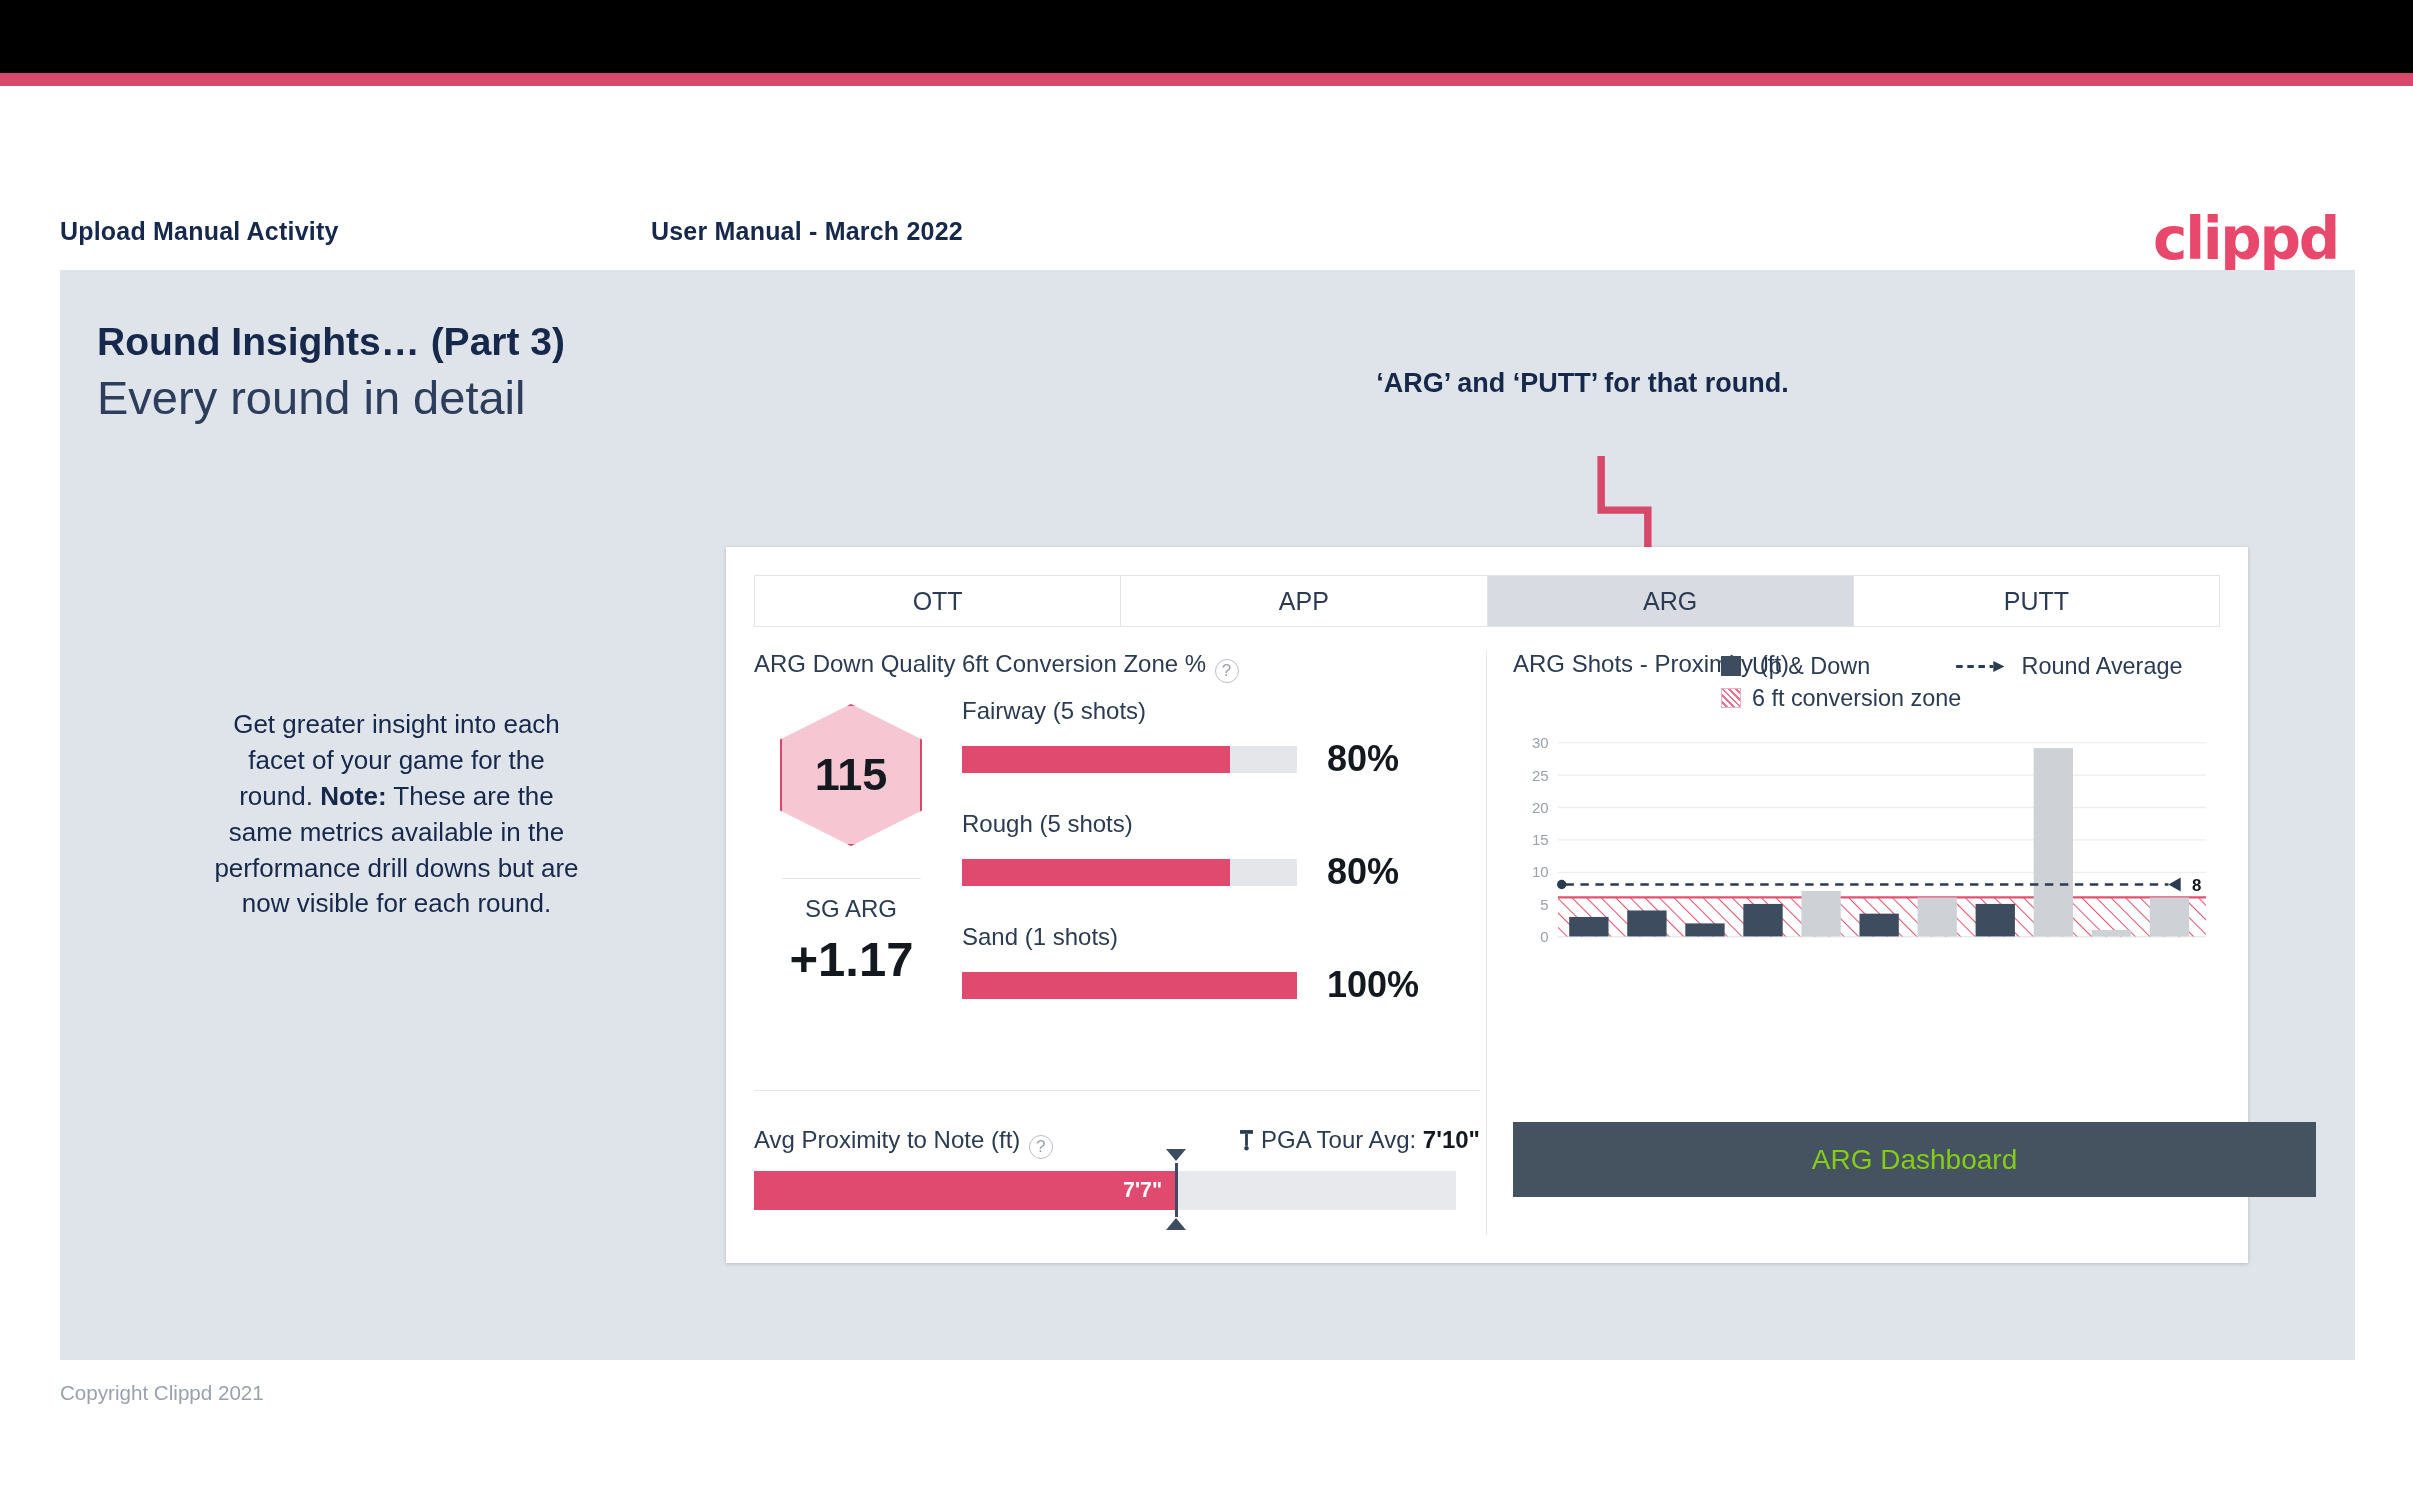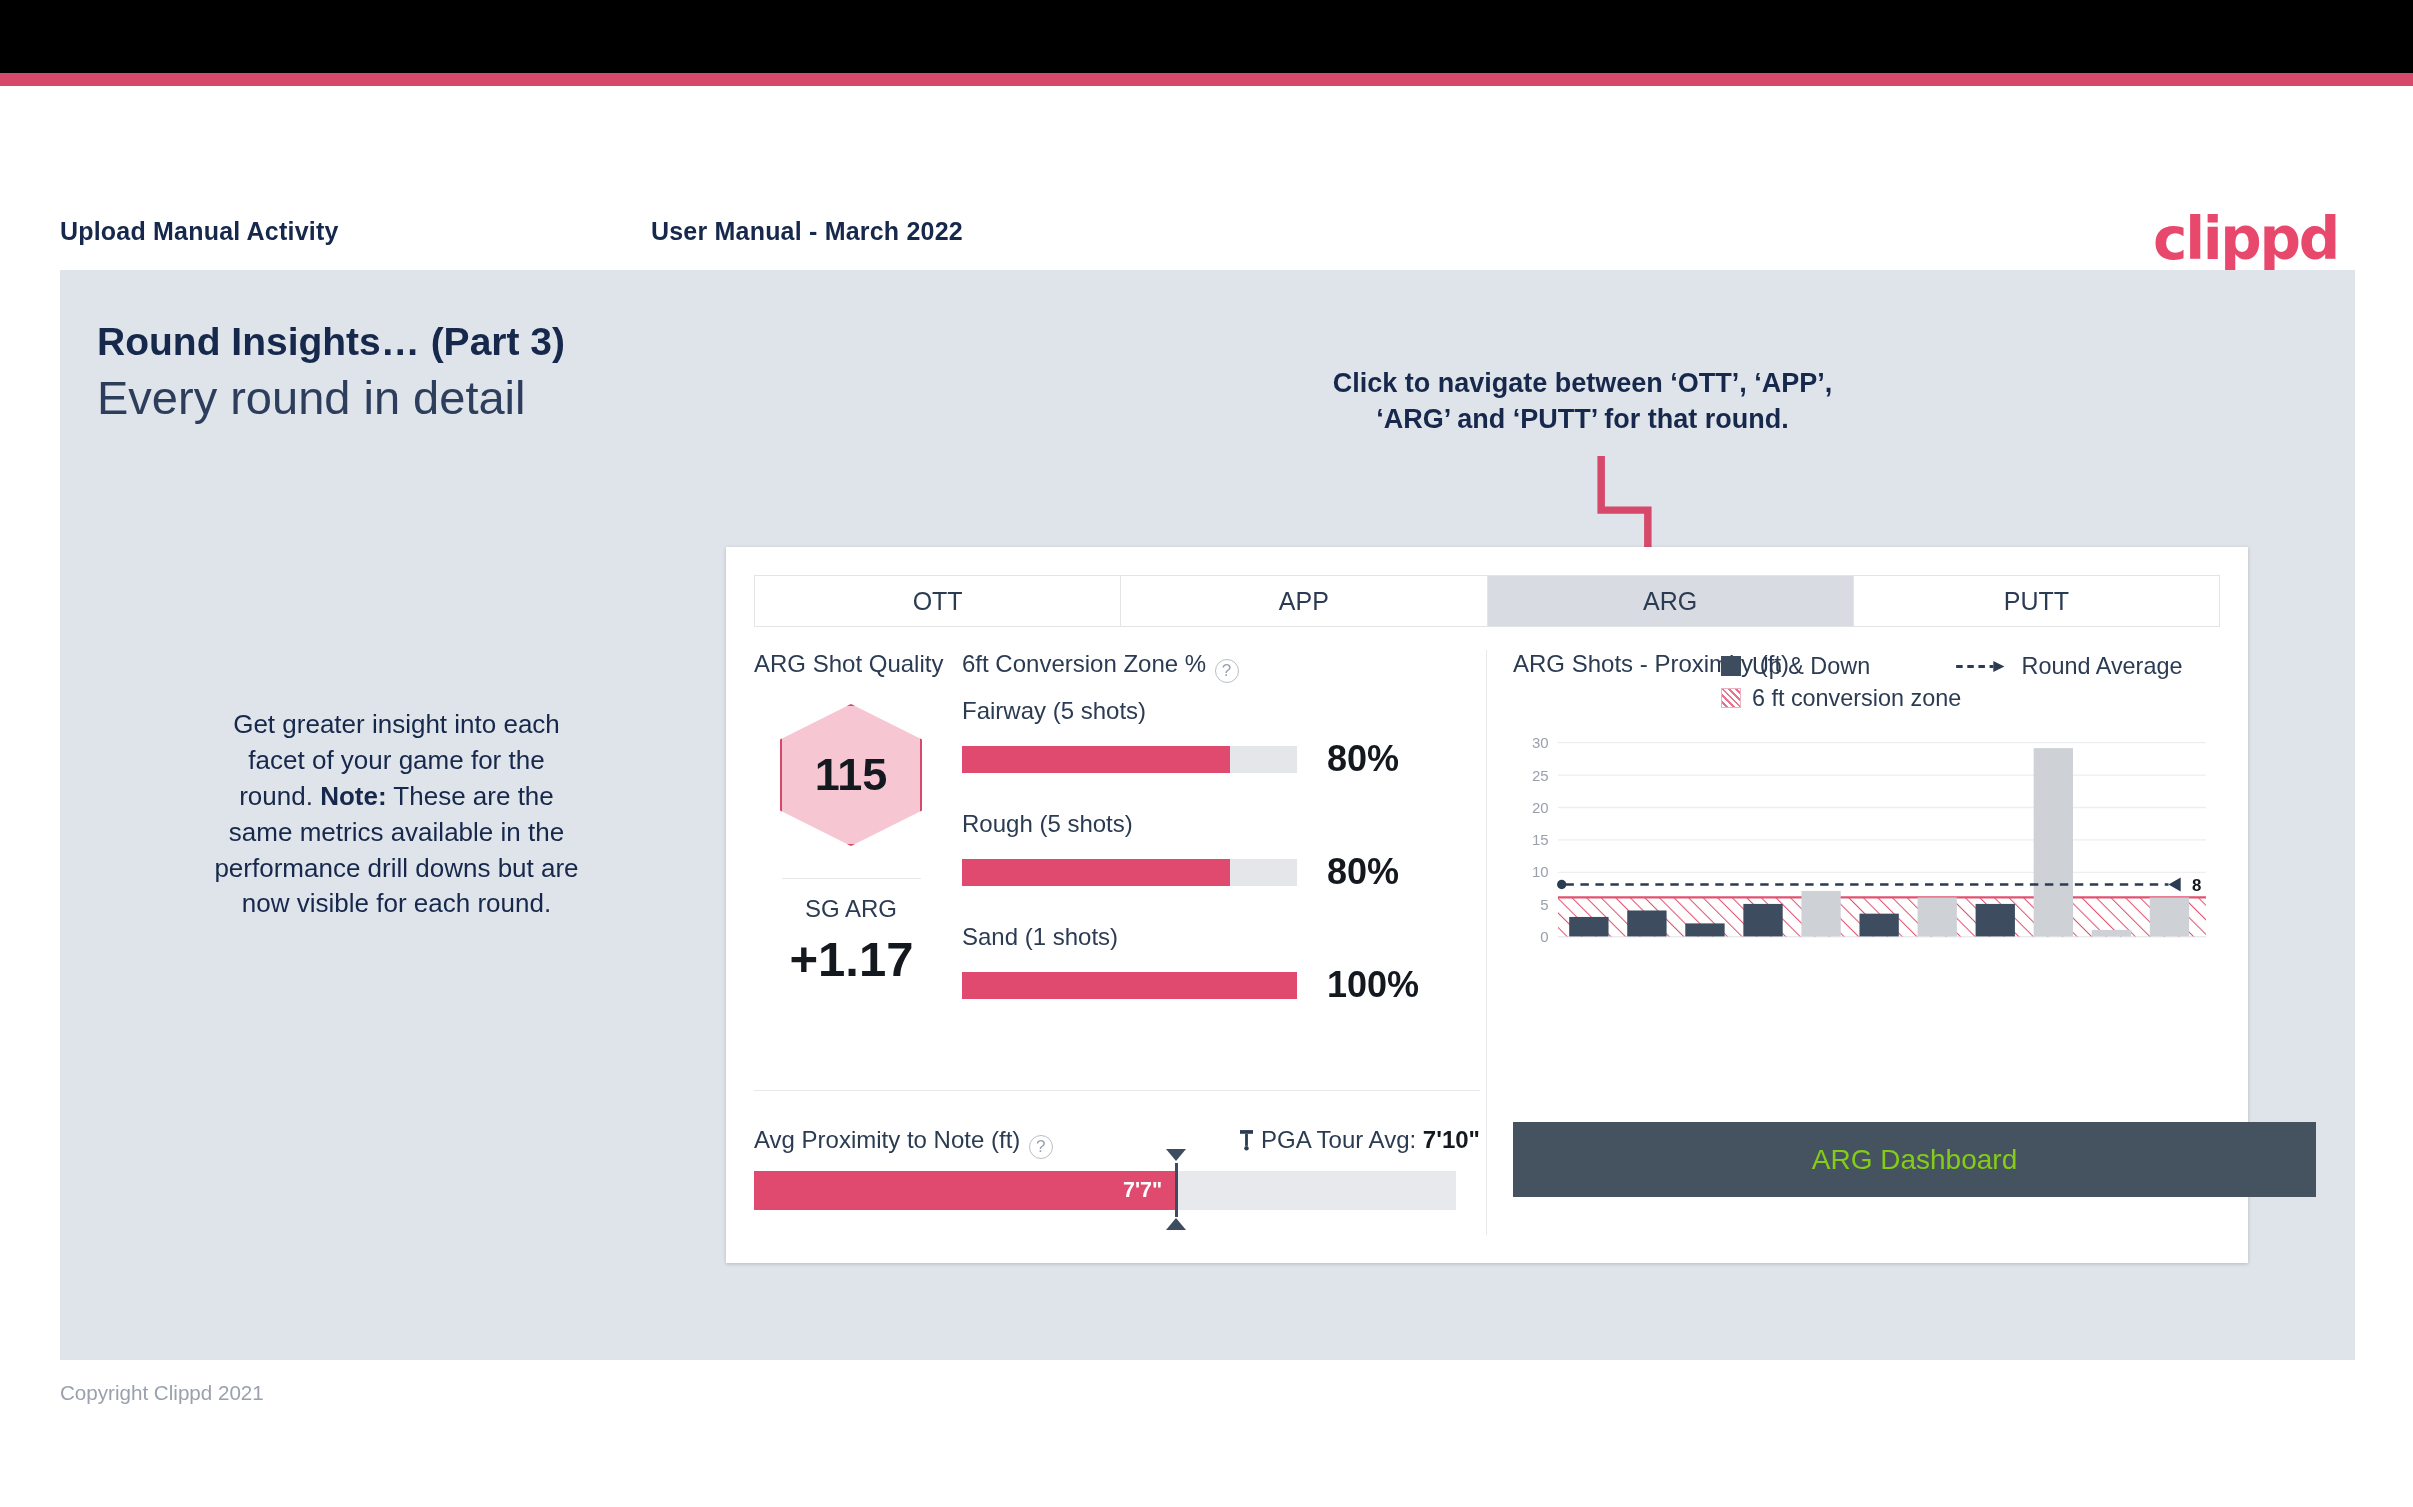--- a/index.html
+++ b/index.html
@@ -128,21 +128,20 @@
     <div class="logo">clippd</div>
     <div class="hdr-rule"></div>
   </div>
 
   <div class="body-panel"></div>
 
   <div class="title-main">Round Insights… (Part 3)</div>
   <div class="title-sub">Every round in detail</div>
 
   <div class="callout">
-    <div>Click to navigate between ‘OTT’, ‘APP’,</div>
     <div>‘ARG’ and ‘PUTT’ for that round.</div>
   </div>
 
   <svg class="arrow-svg" viewBox="0 0 170 135">
     <path d="M30 0 L30 58 L80 58 L80 112" stroke="#d6496a" stroke-width="8" fill="none"></path>
     <path d="M80 132 L66 104 L94 104 Z" fill="#d6496a"></path>
   </svg>
 
   <div class="left-note">
     <span>Get greater insight into each facet of your game for the round. </span><b>Note:</b><span> These are the same metrics available in the performance drill downs but are now visible for each round.</span>
@@ -154,21 +153,21 @@
 
     <div class="tabs">
       <div class="tab">OTT</div>
       <div class="tab">APP</div>
       <div class="tab active">ARG</div>
       <div class="tab">PUTT</div>
     </div>
 
     <div class="panel-left">
 
-      <div class="lbl-shotq">ARG Shot Quality</div>
+      <div class="lbl-shotq">ARG Down Quality</div>
 
       <div class="lbl-conv">
         <span>6ft Conversion Zone %</span><span class="qicon">?</span>
       </div>
 
       <div class="hexwrap">
         <div class="hex">115</div>
       </div>
       <div class="sg-sep"></div>
       <div class="sg-label">SG ARG</div>

